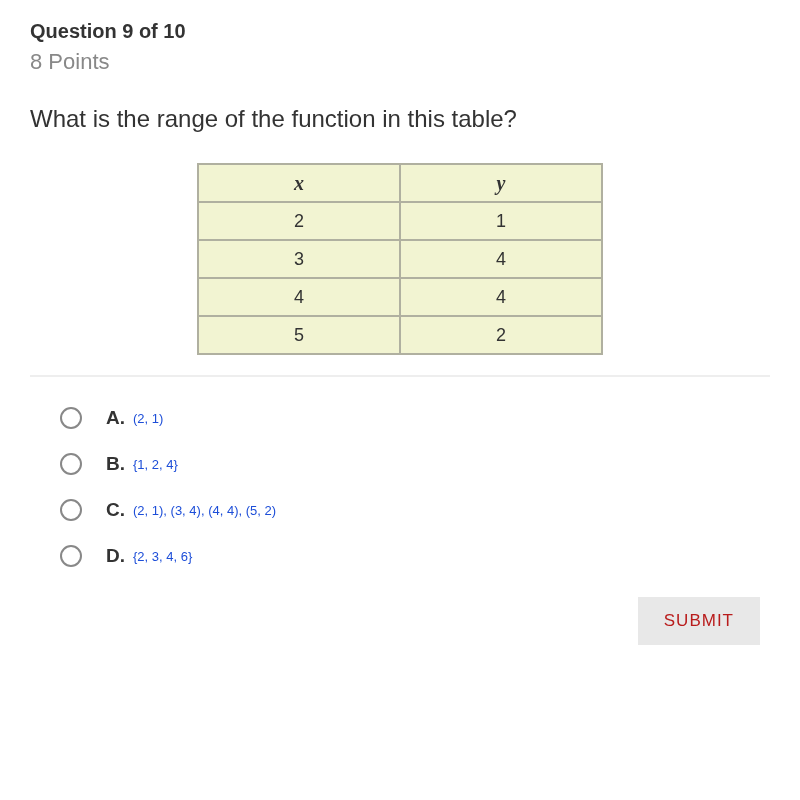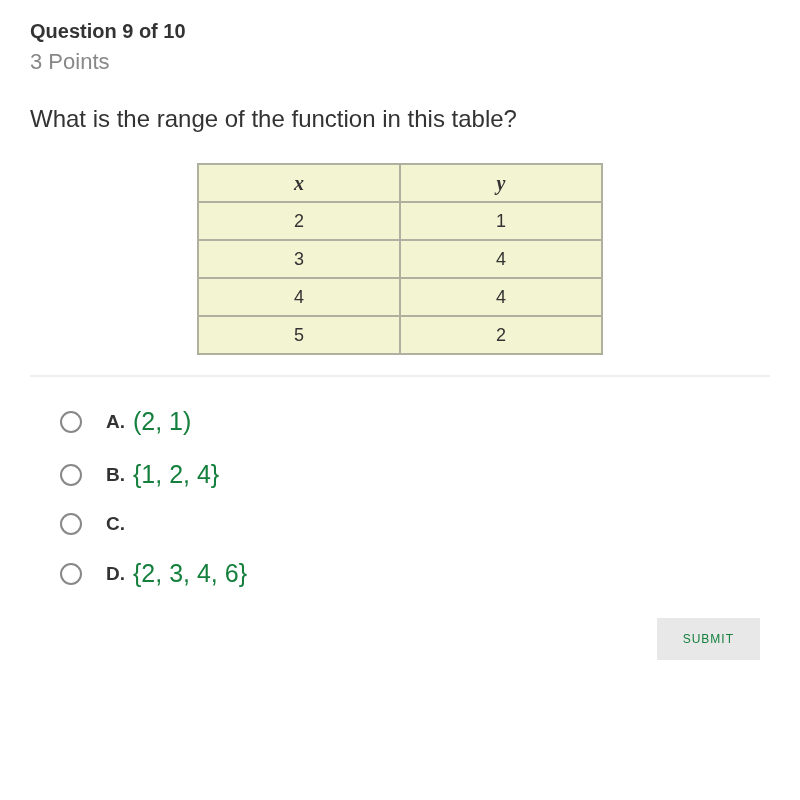--- a/index.html
+++ b/index.html
@@ -79,45 +79,45 @@
       margin-right: 24px;
       flex-shrink: 0;
     }
     .opt-label {
       font-weight: bold;
       font-size: 19px;
       margin-right: 8px;
       color: #333;
     }
     .opt-text {
-      font-size: 25px;
-      color: #15803d;
+      font-size: 13px;
+      color: #1d4ed8;
     }
     .submit-row {
       display: flex;
       justify-content: flex-end;
       margin-top: 30px;
       padding-right: 10px;
     }
     .submit-btn {
       background: #e8e8e8;
-      color: #15803d;
+      color: #b91c1c;
       border: none;
       padding: 14px 26px;
-      font-size: 12px;
+      font-size: 17px;
       letter-spacing: 1px;
       font-weight: 500;
       cursor: pointer;
     }
   </style>
 </head>
 <body>
 
 <div class="question-header">Question 9 of 10</div>
-<div class="points">3 Points</div>
+<div class="points">8 Points</div>
 
 <div class="question-text">What is the range of the function in this table?</div>
 
 <div class="table-wrap">
   <table class="data">
     <tbody>
         <tr>
       <th>x</th>
       <th>y</th>
     </tr>
@@ -150,20 +150,21 @@
     <span class="opt-text">(2, 1)</span>
   </div>
   <div class="option">
     <span class="radio"></span>
     <span class="opt-label">B.</span>
     <span class="opt-text">{1, 2, 4}</span>
   </div>
   <div class="option">
     <span class="radio"></span>
     <span class="opt-label">C.</span>
+    <span class="opt-text">(2, 1), (3, 4), (4, 4), (5, 2)</span>
   </div>
   <div class="option">
     <span class="radio"></span>
     <span class="opt-label">D.</span>
     <span class="opt-text">{2, 3, 4, 6}</span>
   </div>
 </div>
 
 <div class="submit-row">
   <button class="submit-btn">SUBMIT</button>

